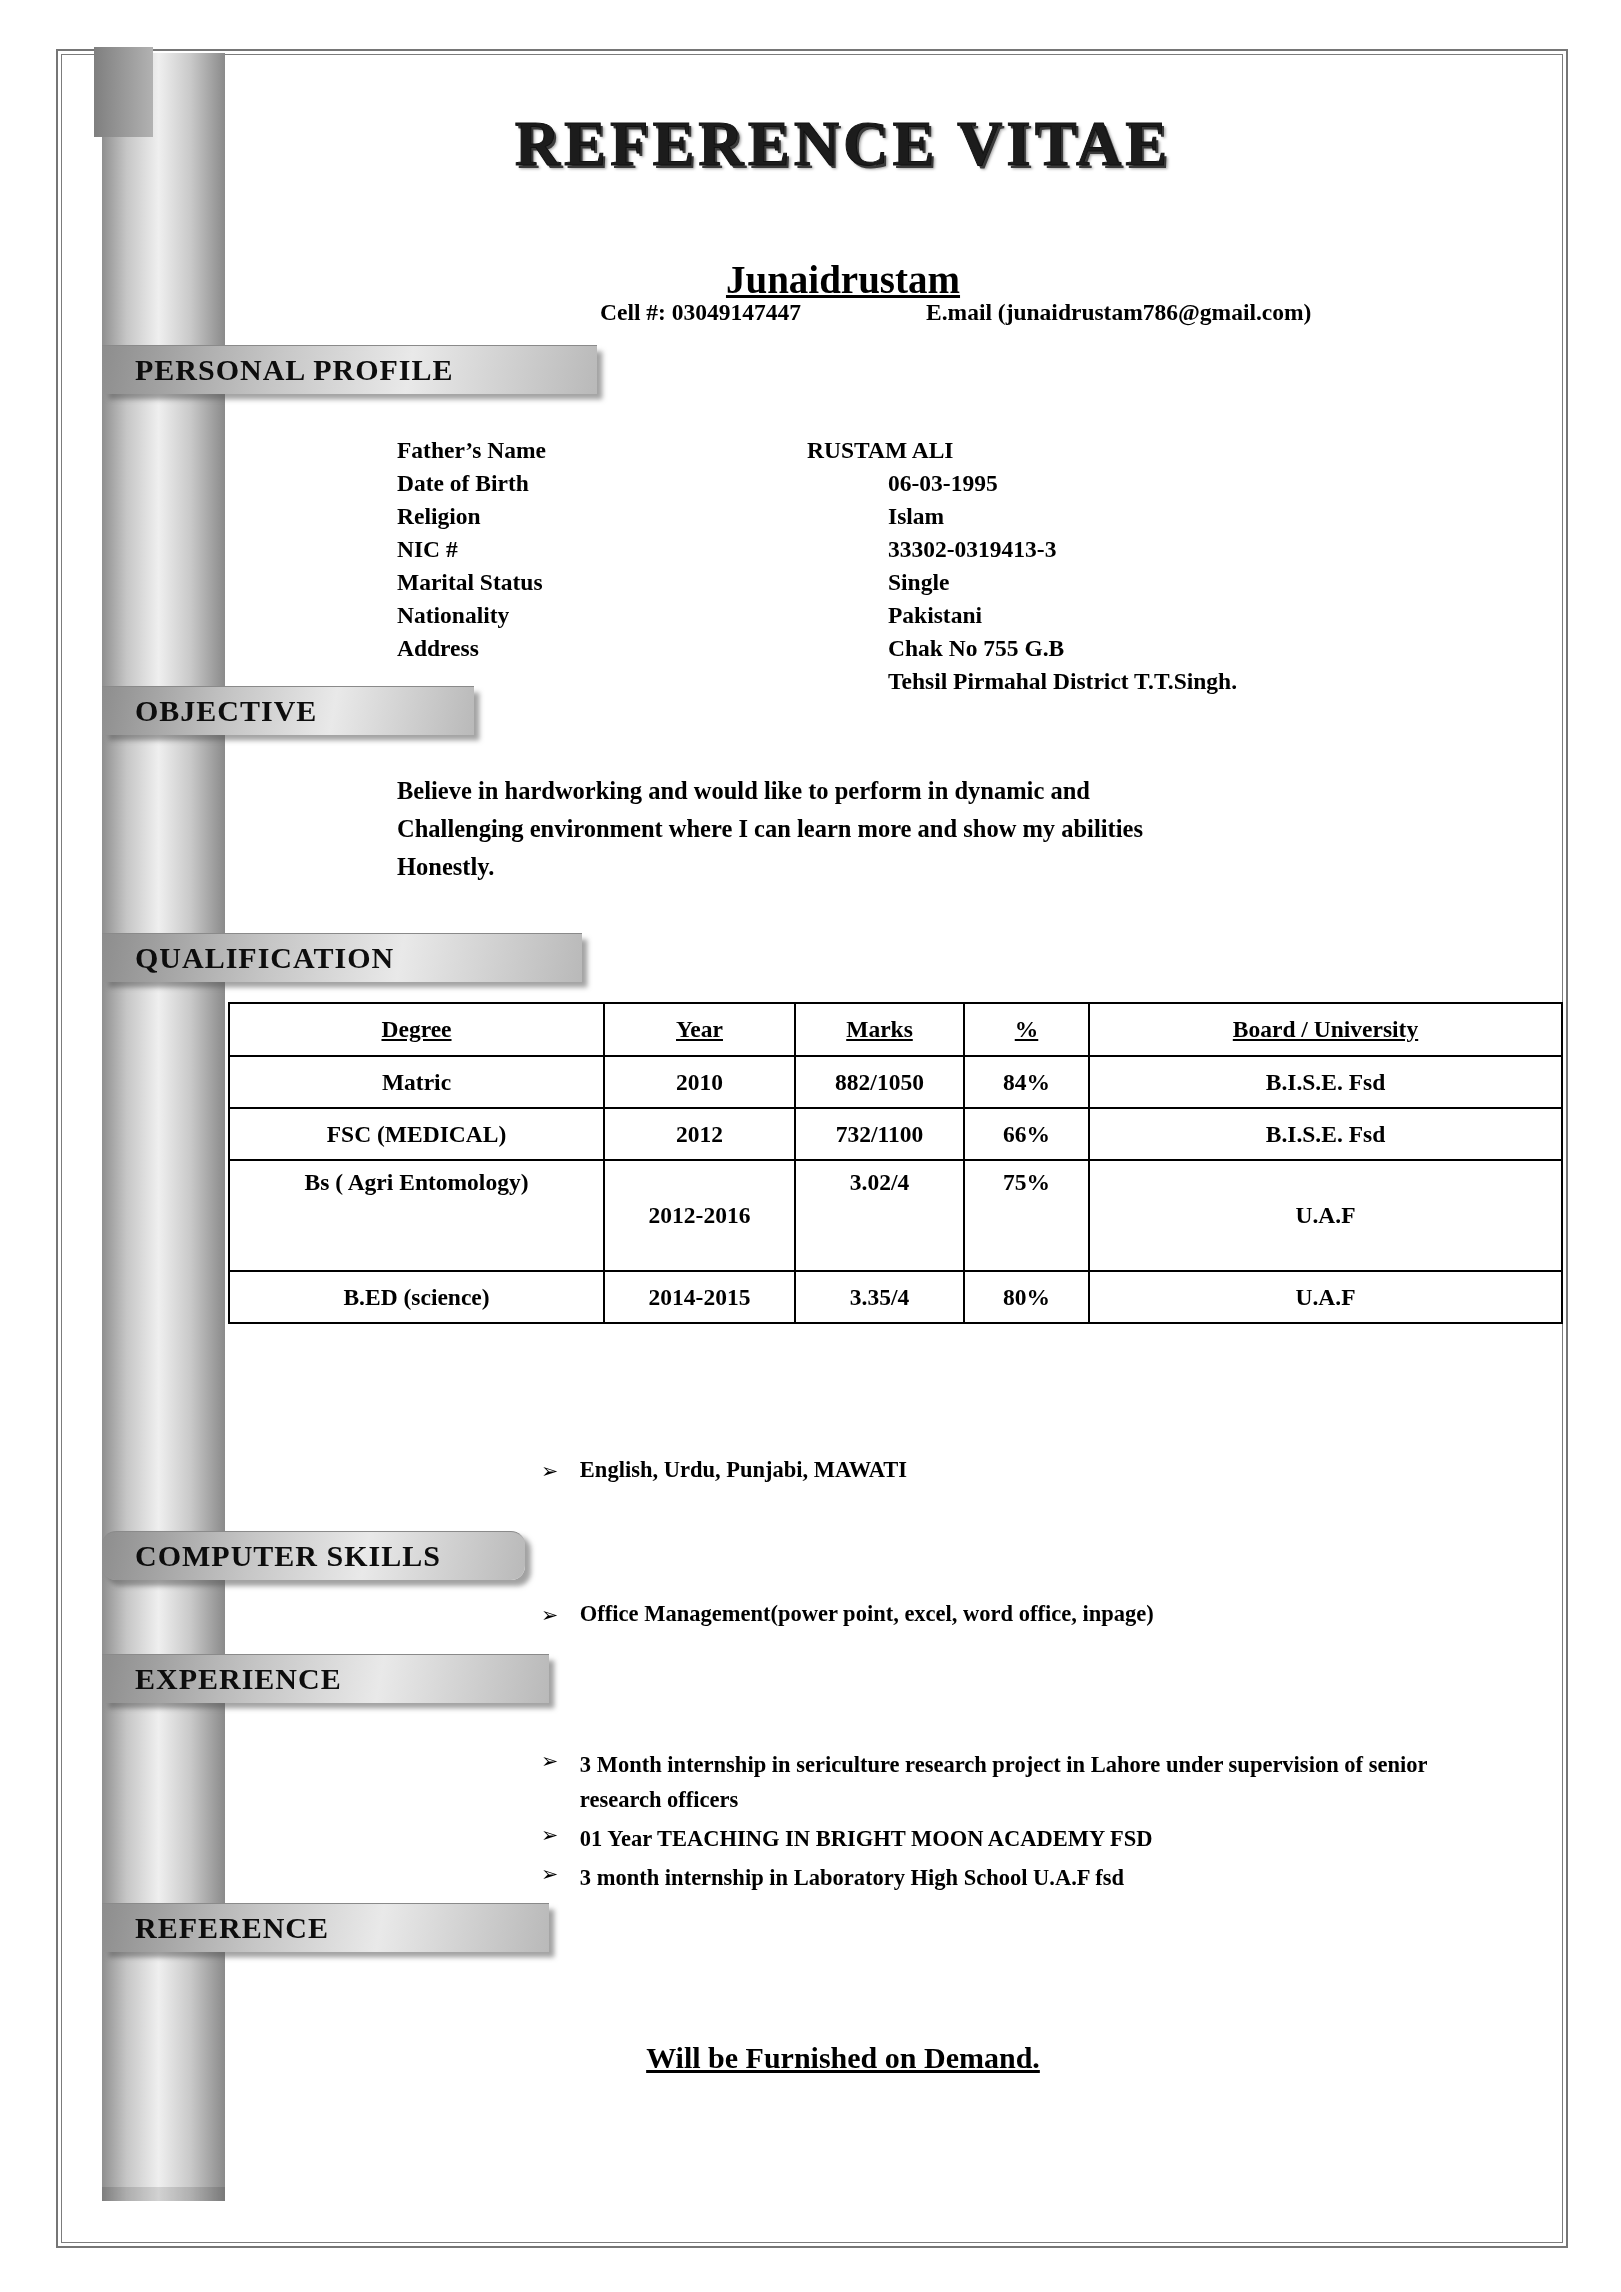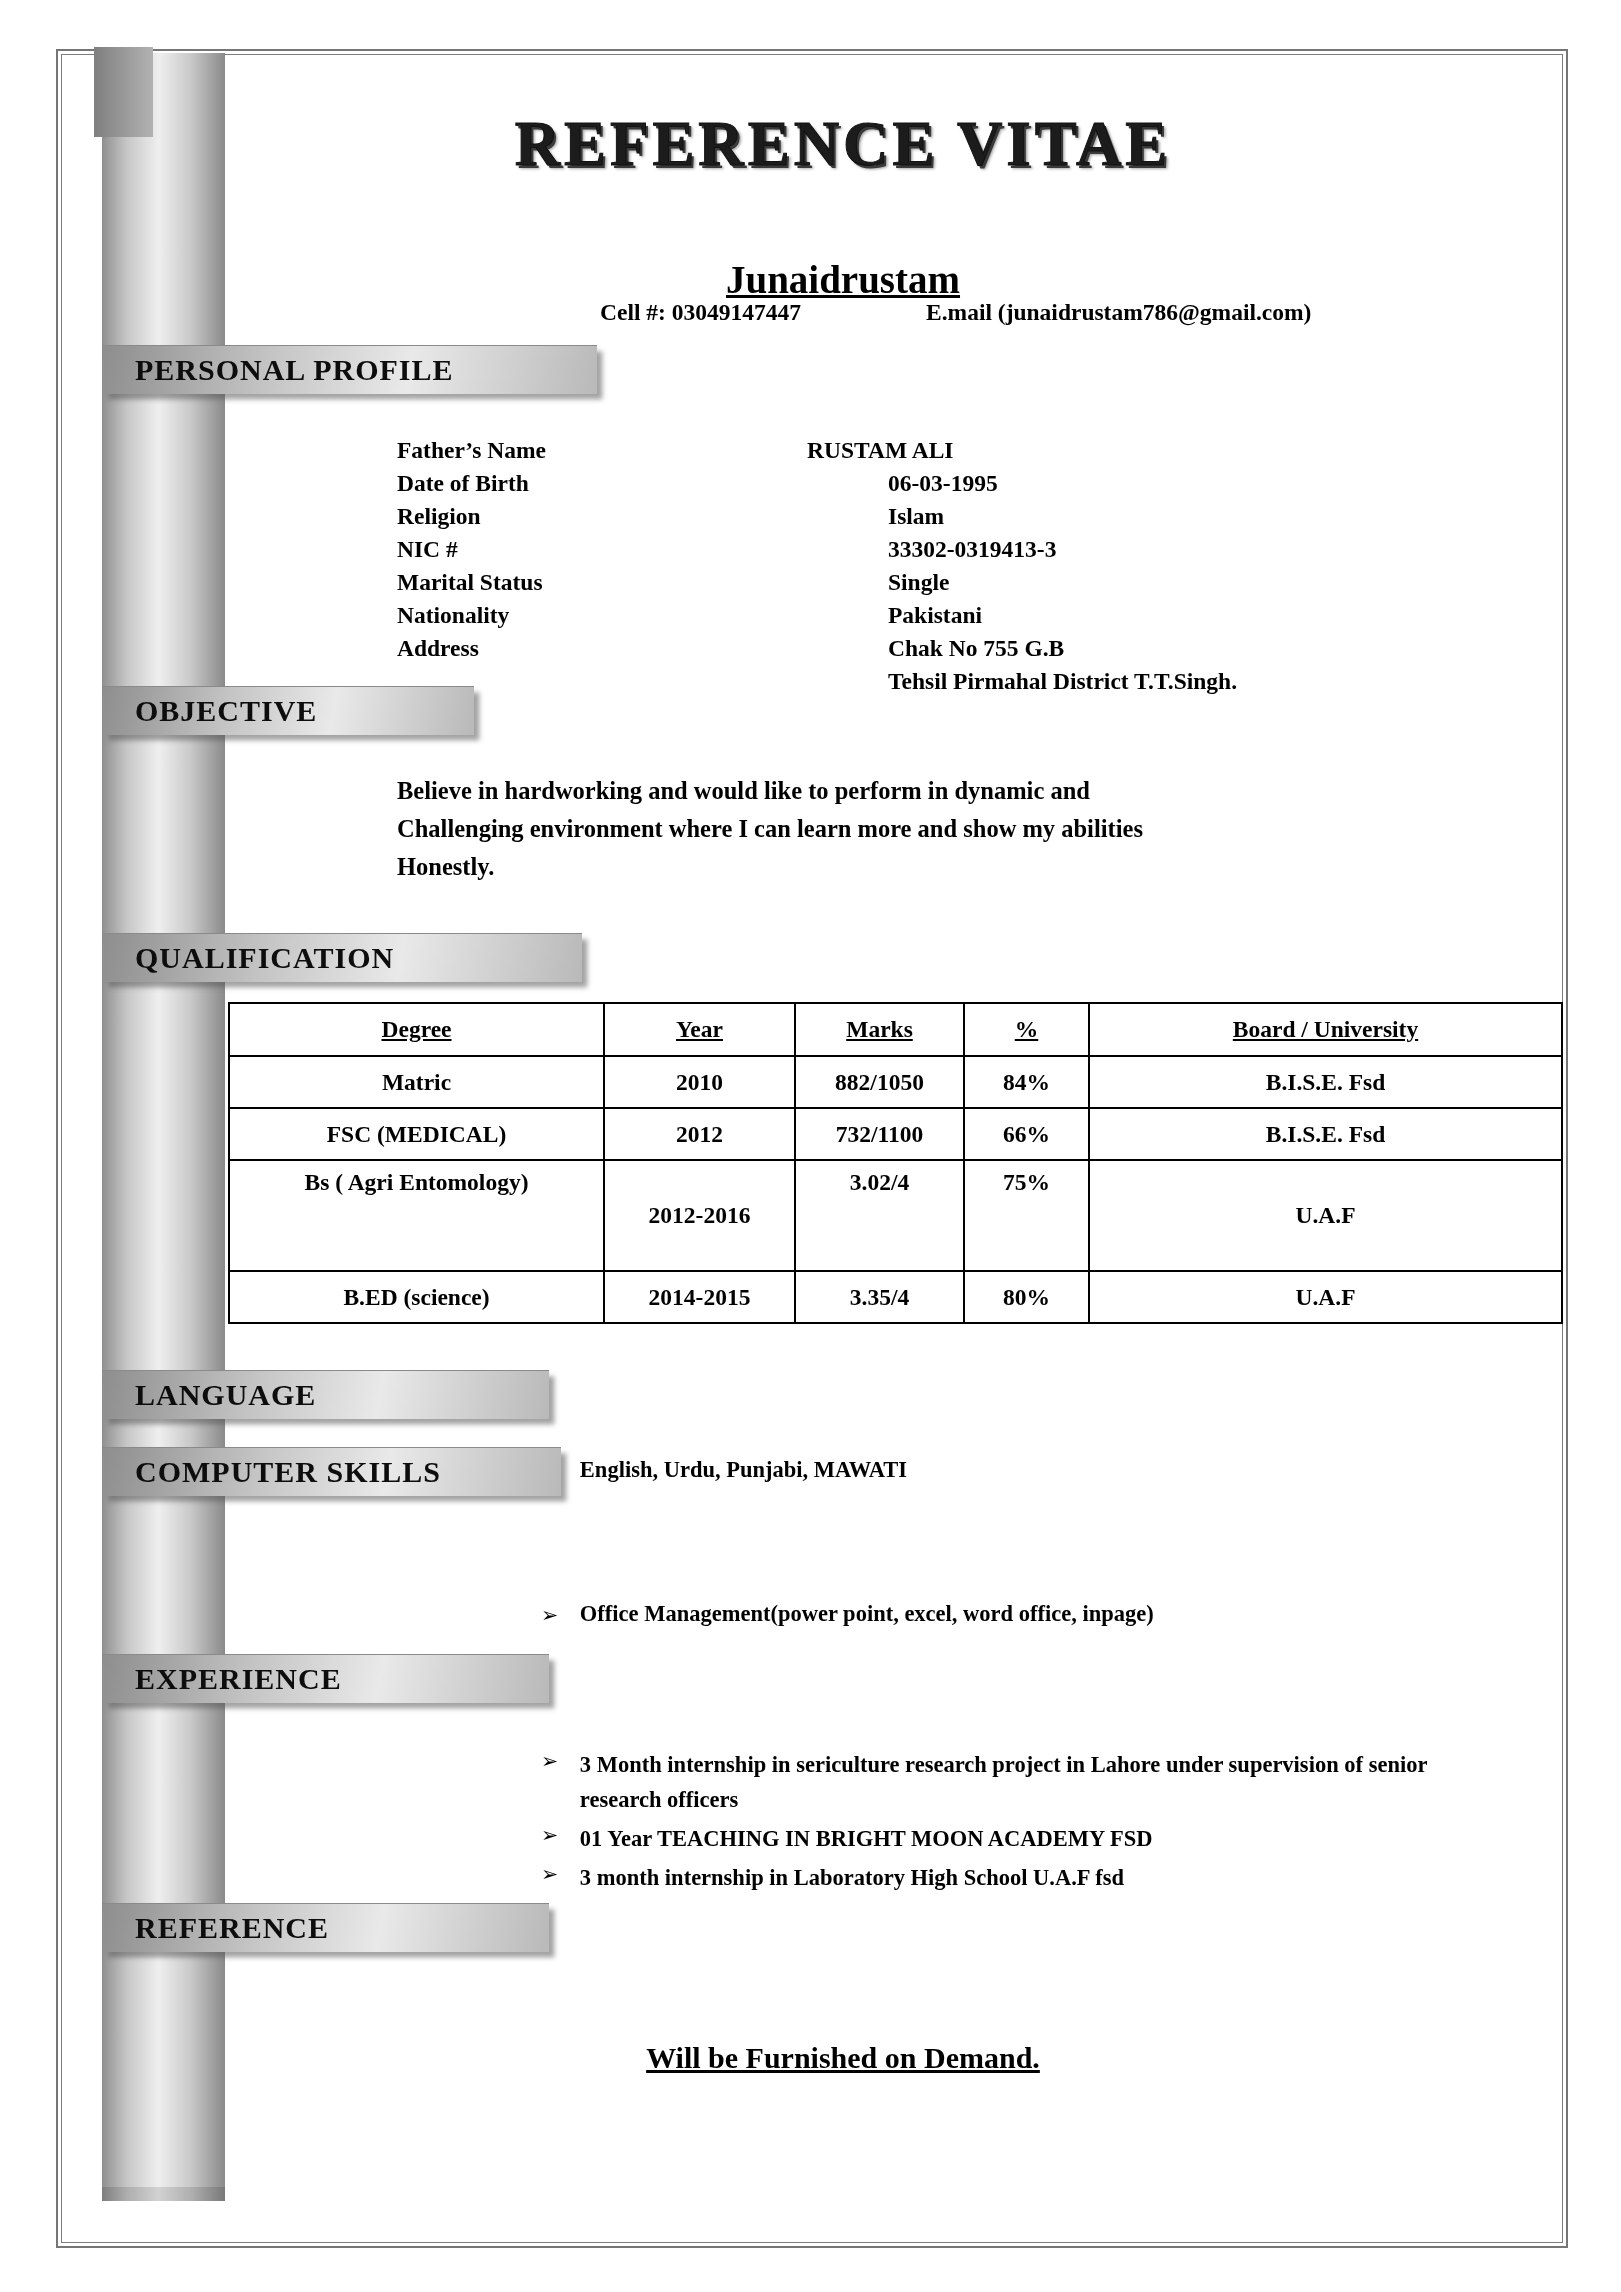--- a/index.html
+++ b/index.html
@@ -35,21 +35,21 @@
     display:flex; align-items:center; padding-left:33px; box-sizing:border-box;
     font-weight:bold; font-size:30px; letter-spacing:1px; color:#0d0d0d;
     background:linear-gradient(100deg,#8d8d8d 0%,#c6c6c6 35%,#e9e9e9 62%,#b9b9b9 100%);
     box-shadow:5.9px 5.9px 4.9px rgba(85,85,85,0.55);
     border-top:1px solid #8a8a8a;
   }
   #bar-personal   { top:345px;  width:495px; }
   #bar-objective  { top:686px;  width:372px; }
   #bar-qualification { top:933px; width:480px; }
   #bar-language   { top:1370px; width:447px; }
-  #bar-computer   { top:1447px; width:459px; }
+  #bar-computer   { top:1531px; width:423px;border-radius:14px; }
   #bar-experience { top:1654px; width:447px; }
   #bar-reference  { top:1903px; width:447px; }
 
   .title {
     position:absolute; left:211px; top:108px; width:1264px; z-index:3;
     text-align:center; font-size:63px; font-weight:bold; letter-spacing:3.9px;
     color:#1c1c1c; -webkit-text-stroke:1px #111;
     text-shadow:2.5px 2.5px 0 #3a3a3a, 3.9px 3.9px 2.9px rgba(0,0,0,0.35);
   }
   .name {
@@ -196,21 +196,20 @@
       <tr class="r-normal">
         <td>B.ED (science)</td>
         <td>2014-2015</td>
         <td>3.35/4</td>
         <td>80%</td>
         <td>U.A.F</td>
       </tr>
     </tbody>
   </table>
 
-  <div class="secbar" id="bar-language">LANGUAGE</div>
 
   <div class="bullet-line" id="lang-line">
     <span class="bullet-icon">➢</span>
     <span>English, Urdu, Punjabi, MAWATI</span>
   </div>
 
   <div class="secbar" id="bar-computer">COMPUTER SKILLS</div>
 
   <div class="bullet-line" id="skills-line">
     <span class="bullet-icon">➢</span>

